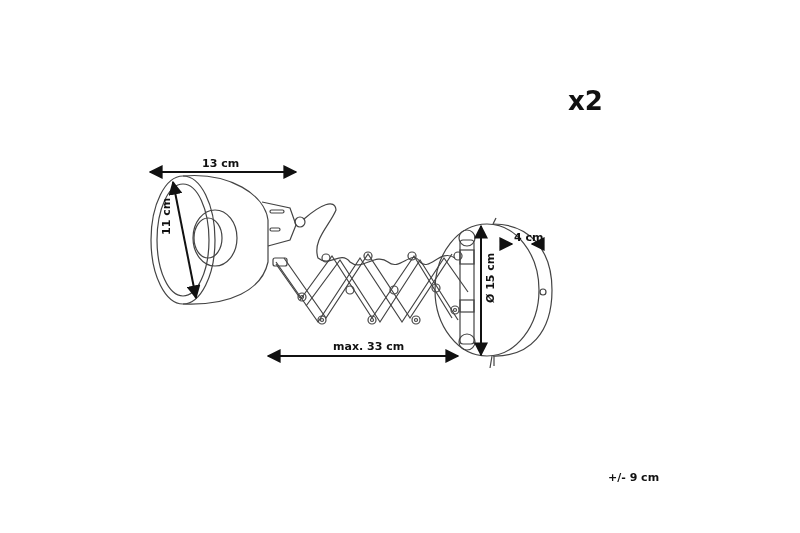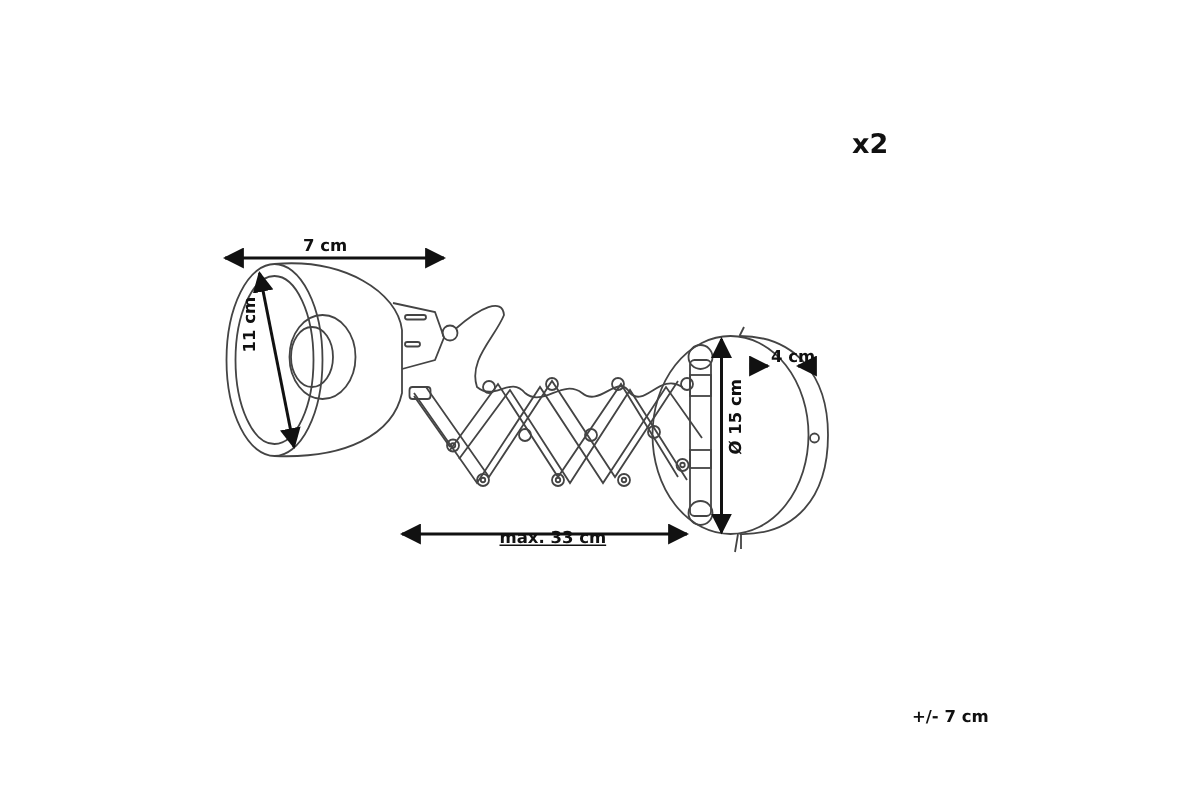--- a/index.html
+++ b/index.html
@@ -1,19 +1,19 @@
 <!DOCTYPE html>
 <html><head>
   <meta charset="utf-8">
   <style>
     html, body { margin: 0; padding: 0; background: #ffffff; }
     body { width: 800px; height: 533px; position: relative; overflow: hidden;
            font-family: "DejaVu Sans", "Liberation Sans", sans-serif; color: #111; }
     .label { position: absolute; font-weight: bold; font-size: 11px; white-space: nowrap; color: #111; }
-    .qty { position: absolute; left: 568px; top: 86px; font-size: 18px; font-weight: bold; }
+    .qty { position: absolute; left: 568px; top: 86px; font-size: 26px; font-weight: bold; }
     .tol { position: absolute; left: 608px; top: 471px; font-size: 11px; font-weight: bold; }
     svg.drawing { position: absolute; left: 0; top: 0; }
   </style>
 </head>
 <body>
 
 <svg class="drawing" width="800" height="533" viewBox="0 0 800 533" xmlns="http://www.w3.org/2000/svg">
   <defs>
     <marker id="arr" viewBox="0 0 10 10" refX="9" refY="5" markerWidth="7" markerHeight="7" orient="auto-start-reverse">
       <path d="M0,0 L10,5 L0,10 z" fill="#111"></path>
@@ -80,20 +80,20 @@
   <g stroke="#111" stroke-width="2" fill="none">
     <line x1="150" y1="172" x2="296" y2="172" marker-start="url(#arr)" marker-end="url(#arr)"></line>
     <line x1="173" y1="182" x2="196" y2="298" marker-start="url(#arr)" marker-end="url(#arr)"></line>
     <line x1="268" y1="356" x2="458" y2="356" marker-start="url(#arr)" marker-end="url(#arr)"></line>
     <line x1="481" y1="226" x2="481" y2="355" marker-start="url(#arr)" marker-end="url(#arr)"></line>
     <line x1="502" y1="244" x2="512" y2="244" marker-end="url(#arr)"></line>
     <line x1="542" y1="244" x2="532" y2="244" marker-end="url(#arr)"></line>
   </g>
 </svg>
 
-<div class="label" style="left:202px; top:157px;">7 cm</div>
+<div class="label" style="left:202px; top:157px;">13 cm</div>
 <div class="label" style="left:160px; top:235px; transform:rotate(-90deg); transform-origin:left top;">11 cm</div>
-<div class="label" style="left:333px; top:352px;text-decoration:underline;">max. 33 cm</div>
+<div class="label" style="left:333px; top:340px;">max. 33 cm</div>
 <div class="label" style="left:484px; top:303px; transform:rotate(-90deg); transform-origin:left top;">Ø 15 cm</div>
 <div class="label" style="left:514px; top:231px;">4 cm</div>
 
 <div class="qty">x2</div>
-<div class="tol">+/- 7 cm</div>
+<div class="tol">+/- 9 cm</div>
 
 </body></html>

